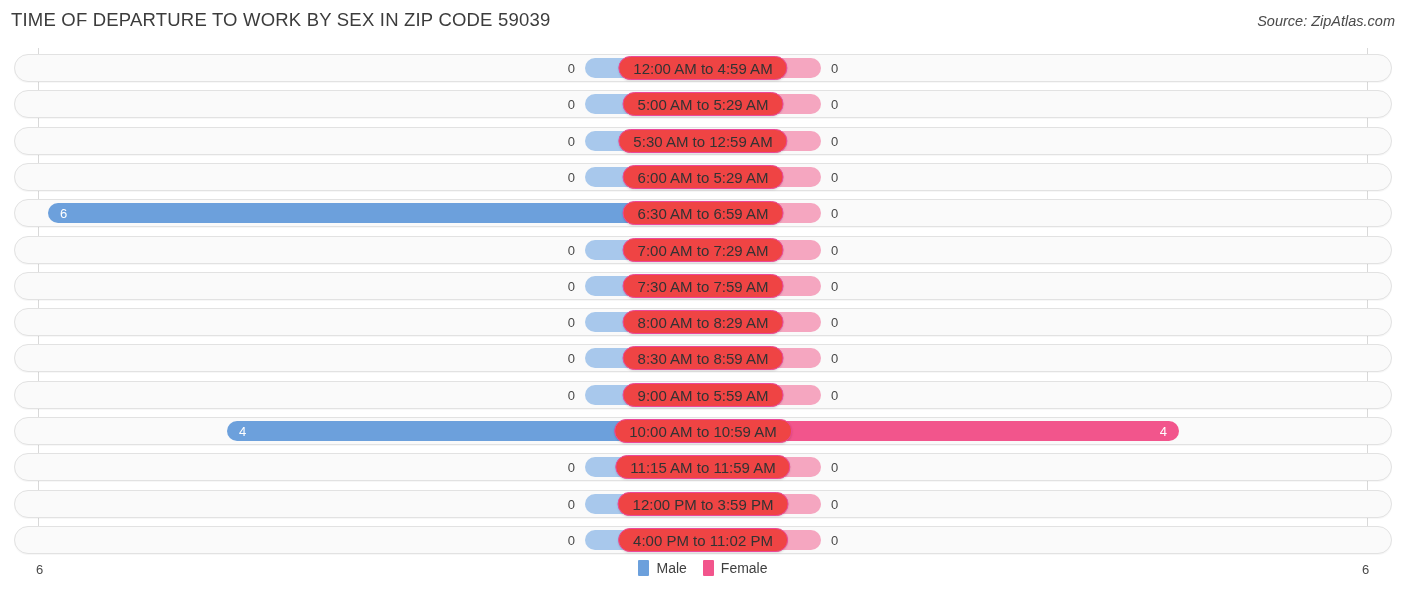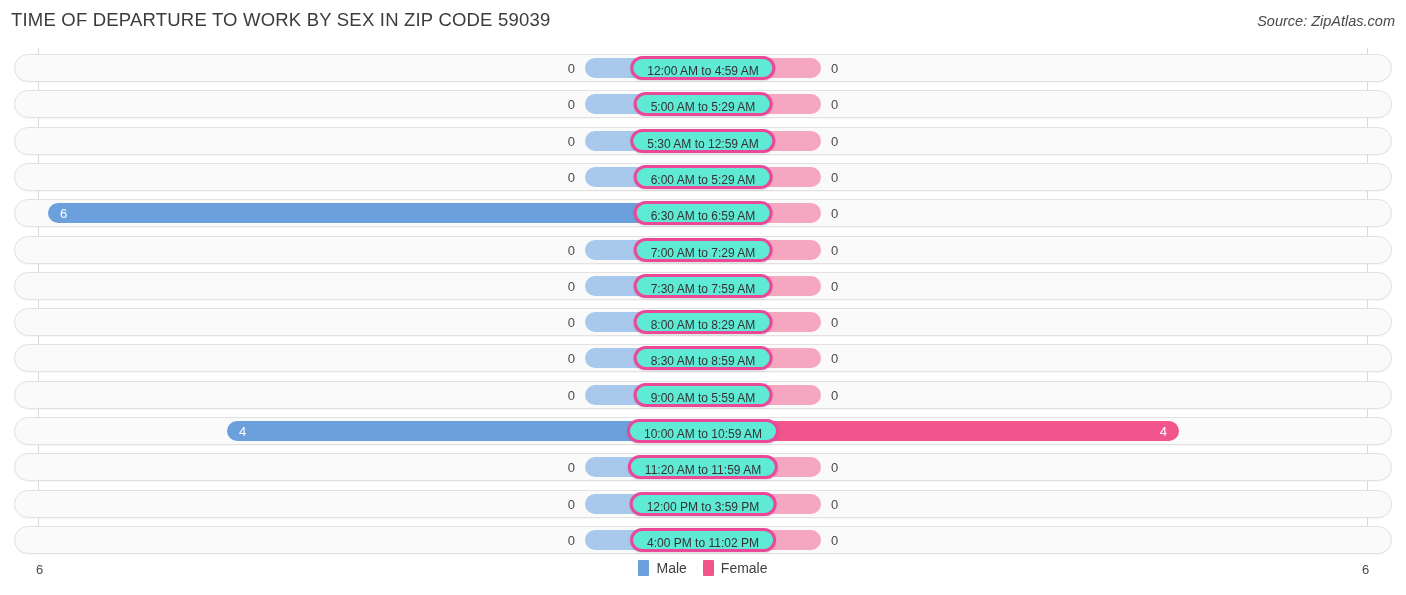--- a/index.html
+++ b/index.html
@@ -124,25 +124,25 @@
 
   
   .center-pill {
     position: absolute;
     left: 50%;
     top: 1px;
     transform: translateX(-50%);
     height: 24px;
     line-height: 24px;
     padding: 0 14px;
-    background: #5eead4;
+    background: #ef4444;
     border-radius: 13px;
-    border: 3px solid #ec4899;
+    border: 1px solid #ec4899;
     box-shadow: 0 1px 2px rgba(0,0,0,.12);
-    font-size: 12px;
+    font-size: 15px;
     color: #333333;
     white-space: nowrap;
     text-align: center;
     z-index: 5;
   }
 
   
   #axis-left, #axis-right {
     position: absolute;
     top: 562px;
@@ -289,21 +289,21 @@
             </div>
             <div class="center-pill">10:00 AM to 10:59 AM</div>
           </div>
         </div>
         <div class="row" style="top: 405.3px;">
           <div class="row-inner">
             <div class="val-out val-out-male" style="margin-right: 118px;">0</div>
             <div class="bar bar-male" style="width: 70px;"></div>
             <div class="val-out val-out-female" style="margin-left: 118px;">0</div>
             <div class="bar bar-female" style="width: 70px;"></div>
-            <div class="center-pill">11:20 AM to 11:59 AM</div>
+            <div class="center-pill">11:15 AM to 11:59 AM</div>
           </div>
         </div>
         <div class="row" style="top: 441.6px;">
           <div class="row-inner">
             <div class="val-out val-out-male" style="margin-right: 118px;">0</div>
             <div class="bar bar-male" style="width: 70px;"></div>
             <div class="val-out val-out-female" style="margin-left: 118px;">0</div>
             <div class="bar bar-female" style="width: 70px;"></div>
             <div class="center-pill">12:00 PM to 3:59 PM</div>
           </div>

